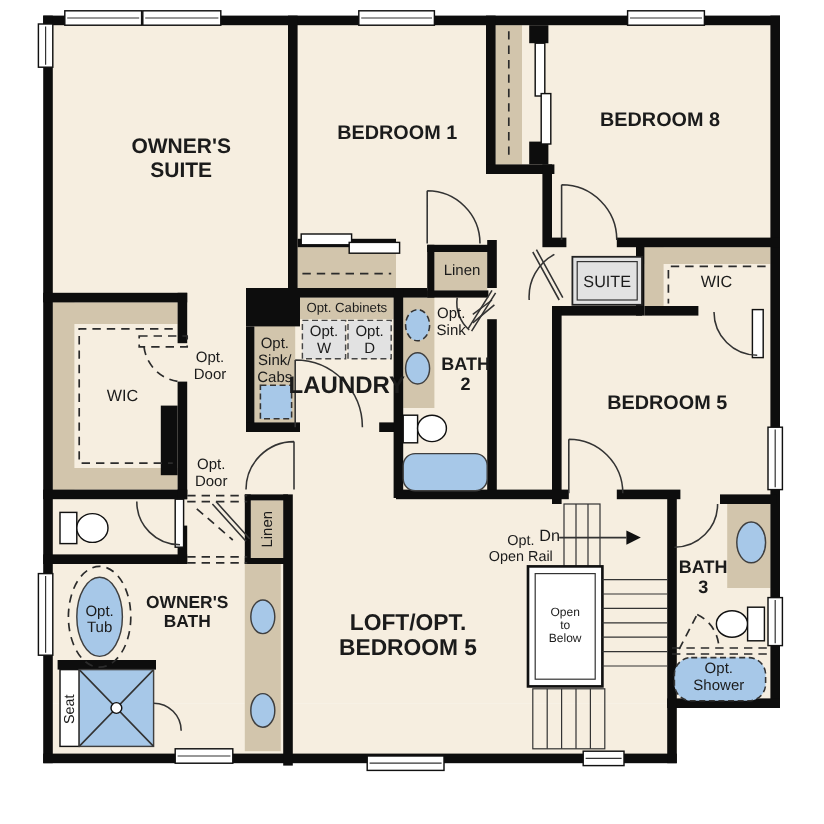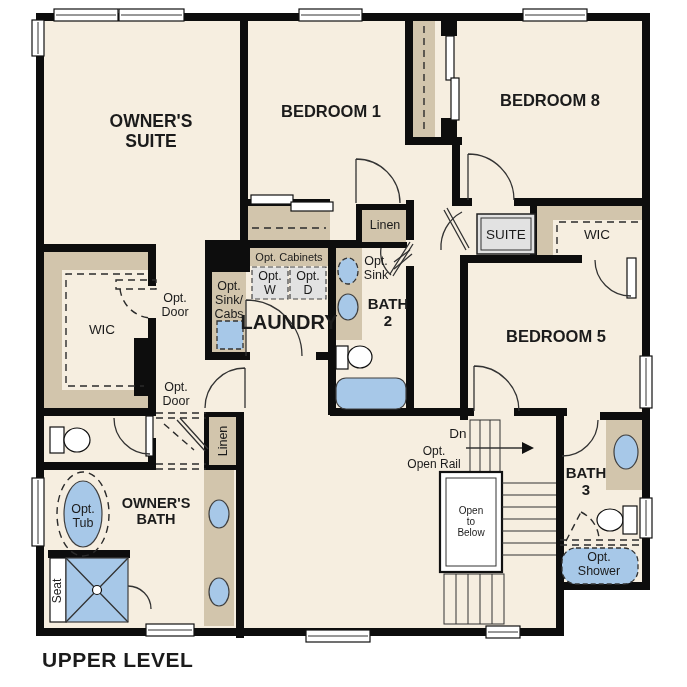--- a/index.html
+++ b/index.html
@@ -210,20 +210,22 @@
       <rect class="thin" x="444" y="574" width="60" height="50" fill="none"></rect>
       <path class="thin" d="M456 574 L456 624 M468 574 L468 624 M480 574 L480 624 M492 574 L492 624"></path>
     </g>
   </svg>
 
   <div class="lbl b" style="left:151px;top:132px;font-size:17.5px">OWNER'S
 SUITE</div>
   <div class="lbl b" style="left:331px;top:111px;font-size:16.5px">BEDROOM 1</div>
   <div class="lbl b" style="left:550px;top:100px;font-size:16.5px">BEDROOM 8</div>
   <div class="lbl b" style="left:556px;top:336px;font-size:16.5px">BEDROOM 5</div>
+  <div class="lbl b" style="left:340px;top:530px;font-size:19px">LOFT/OPT.
+BEDROOM 5</div>
   <div class="lbl b" style="left:156px;top:511px;font-size:14.5px">OWNER'S
 BATH</div>
   <div class="lbl b" style="left:388px;top:313px;font-size:15px">BATH
 2</div>
   <div class="lbl b" style="left:586px;top:482px;font-size:15px">BATH
 3</div>
   <div class="lbl b" style="left:289px;top:322px;font-size:20px">LAUNDRY</div>
   <div class="lbl" style="left:102px;top:330px;font-size:13.5px">WIC</div>
   <div class="lbl" style="left:597px;top:235px;font-size:13.5px">WIC</div>
   <div class="lbl" style="left:385px;top:225px;font-size:12.5px">Linen</div>
@@ -242,21 +244,20 @@
 Sink</div>
   <div class="lbl" style="left:175px;top:305px;font-size:12.5px">Opt.
 Door</div>
   <div class="lbl" style="left:176px;top:394px;font-size:12.5px">Opt.
 Door</div>
   <div class="lbl" style="left:83px;top:516px;font-size:12.5px">Opt.
 Tub</div>
   <div class="lbl vert" style="left:58px;top:591px;font-size:12px">Seat</div>
   <div class="lbl" style="left:599px;top:564px;font-size:12.5px">Opt.
 Shower</div>
-  <div class="lbl" style="left:458px;top:434px;font-size:13.5px">Dn</div>
+  <div class="lbl" style="left:458px;top:446px;font-size:13.5px">Dn</div>
   <div class="lbl" style="left:434px;top:458px;font-size:12px">Opt.
 Open Rail</div>
   <div class="lbl" style="left:471px;top:522px;font-size:10px">Open
 to
 Below</div>
 
-  <div class="lbl b title" style="left:42px;top:648px;font-size:21px">UPPER LEVEL</div>
 </div>
 
 </body></html>

